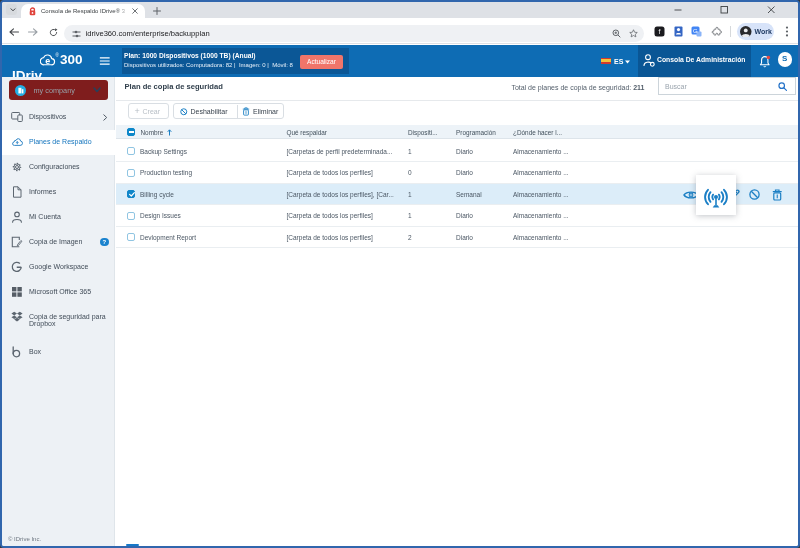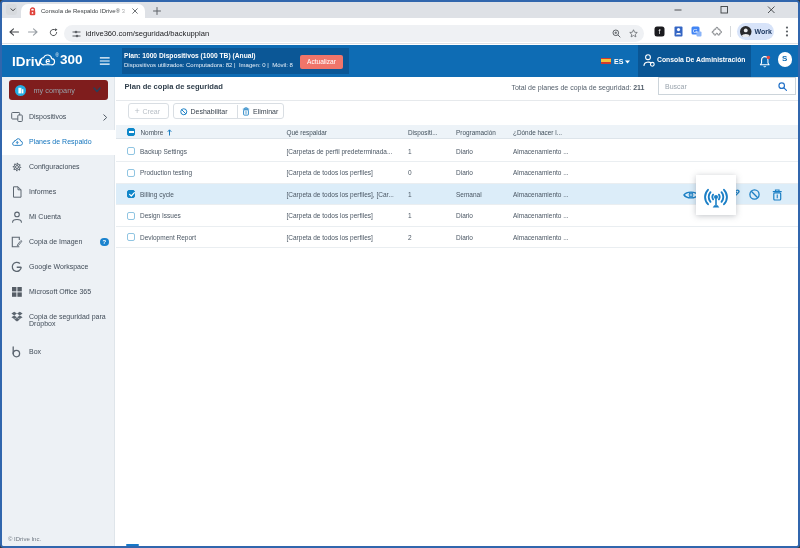--- a/index.html
+++ b/index.html
@@ -116,21 +116,21 @@
     <svg class="abs" style="left:46.5px;top:9.5px" width="9" height="9" viewBox="0 0 16 16">
         <path d="M13.6 8 A5.6 5.6 0 1 1 11.5 3.6" stroke="#46494d" stroke-width="1.7" fill="none" stroke-linecap="round"></path>
         <path d="M11.2 0.5 L15 3.2 L10.6 5.8 Z" fill="#46494d"></path>
       </svg>
     <div class="omnibox">
       <svg class="abs" style="left:8px;top:4.5px" width="9" height="8" viewBox="0 0 9 8">
           <path d="M0.5 2 H3 M5 2 H8.5 M0.5 6 H4 M6 6 H8.5" stroke="#5f6368" stroke-width="1"></path>
           <circle cx="4" cy="2" r="1.3" fill="#5f6368"></circle>
           <circle cx="5" cy="6" r="1.3" fill="#5f6368"></circle>
         </svg>
-      <div class="urltext">idrive360.com/seguridad/backupplan</div>
+      <div class="urltext">idrive360.com/enterprise/backupplan</div>
       <svg class="abs" style="left:548px;top:3.5px" width="9" height="9" viewBox="0 0 9 9">
           <circle cx="3.8" cy="3.8" r="2.8" stroke="#5f6368" stroke-width="1" fill="none"></circle>
           <path d="M6 6 L8.3 8.3" stroke="#5f6368" stroke-width="1"></path>
           <path d="M2.5 3.8 H5.1 M3.8 2.5 V5.1" stroke="#5f6368" stroke-width="0.9"></path>
         </svg>
       <svg class="abs" style="left:565px;top:3.5px" width="9" height="9" viewBox="0 0 24 24">
           <path d="M12 2 L15 8.6 L22 9.3 L16.8 14 L18.3 21 L12 17.4 L5.7 21 L7.2 14 L2 9.3 L9 8.6 Z" stroke="#5f6368" stroke-width="2" fill="none" stroke-linejoin="round"></path>
         </svg>
     </div>
 
@@ -161,21 +161,21 @@
       <span class="abs" style="left:17.5px;top:4.5px;font-size:7px;color:#1f3a63;font-weight:bold">Work</span>
     </div>
     <svg class="abs" style="left:783px;top:8px" width="4" height="11" viewBox="0 0 4 11">
         <circle cx="2" cy="1.6" r="1.1" fill="#5f6368"></circle>
         <circle cx="2" cy="5.5" r="1.1" fill="#5f6368"></circle>
         <circle cx="2" cy="9.4" r="1.1" fill="#5f6368"></circle>
       </svg>
   </div>
 
   <div class="apphead">
-    <div class="abs" style="left:10px;top:10px;color:#fff;font-size:13.5px;font-weight:bold;line-height:13px">IDriv</div>
+    <div class="abs" style="left:10px;top:24px;color:#fff;font-size:13.5px;font-weight:bold;line-height:13px">IDriv</div>
     <svg class="abs" style="left:38px;top:6.5px" width="15.5" height="15.5" viewBox="0 0 20 20">
       <path d="M5.4 16.5 h9.1 a3.9 3.9 0 0 0 0.6-7.9 A5.4 5.4 0 0 0 4.7 7.3 a4.4 4.4 0 0 0 0.7 9.2 z" stroke="#fff" stroke-width="1.5" fill="none" stroke-linejoin="round"></path>
       <text x="9.9" y="15" font-size="11.5" font-weight="bold" fill="#fff" text-anchor="middle" font-family="Liberation Sans">e</text>
     </svg>
     <div class="abs" style="left:53.5px;top:8px;color:#fff;font-size:4.5px">®</div>
     <div class="abs" style="left:58px;top:8px;color:#fff;font-size:13.5px;font-weight:bold;line-height:13px">300</div>
     <svg class="abs" style="left:97px;top:11.5px" width="11.5" height="8" viewBox="0 0 12 9">
         <path d="M0.5 1 H11.5 M0.5 4.5 H11.5 M0.5 8 H11.5" stroke="#fff" stroke-width="1.4"></path>
       </svg>
     <div class="planpanel">

